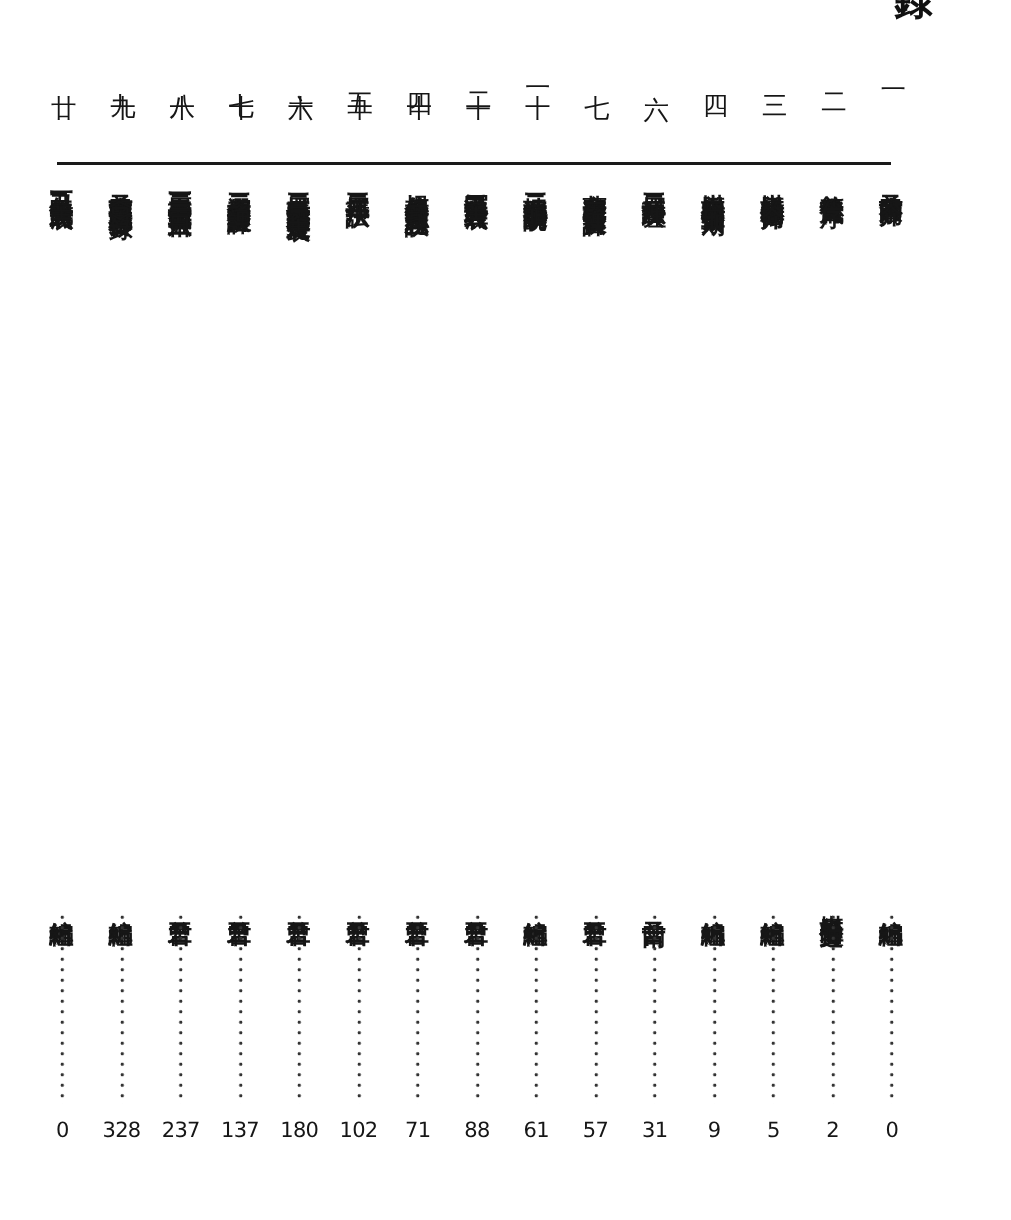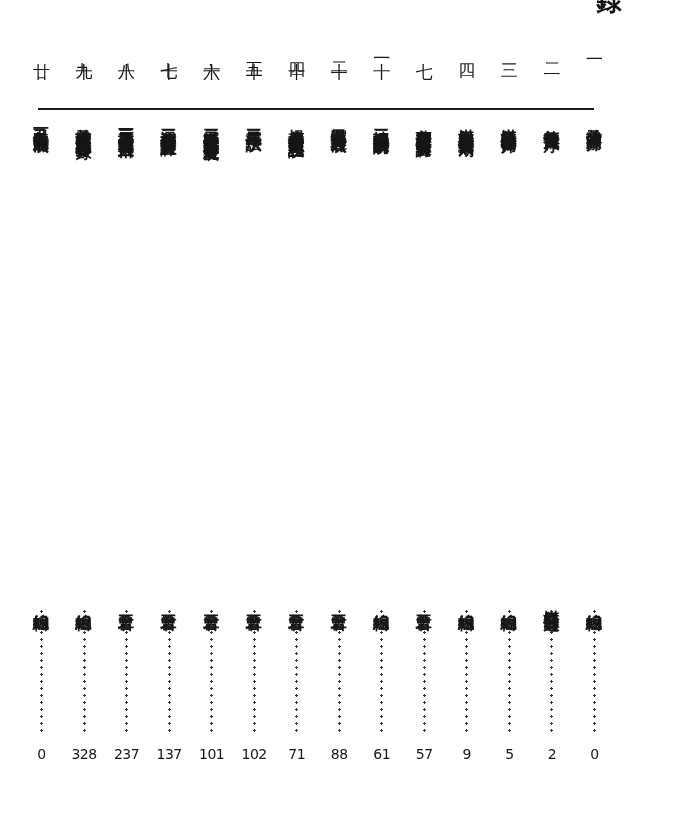--- a/index.html
+++ b/index.html
@@ -75,20 +75,27 @@
       <div class="page">5</div>
     </div>
   <div class="entry">
       <div class="num">四</div>
       <div class="title">堪輿宗師楊曾二仙公祭典日期</div>
       <div class="author">編輯組</div>
       <div class="leader"></div>
       <div class="page">9</div>
     </div>
   <div class="entry">
+      <div class="num">六</div>
+      <div class="title">三元擇日法訣眞理</div>
+      <div class="author">曾子南</div>
+      <div class="leader"></div>
+      <div class="page">31</div>
+    </div>
+  <div class="entry">
       <div class="num">七</div>
       <div class="title">寅葬卯發與吉三煞速發富貴課</div>
       <div class="author">曾王君</div>
       <div class="leader"></div>
       <div class="page">57</div>
     </div>
   <div class="entry">
       <div class="num">十一</div>
       <div class="title">三元地理法寶秘訣的說明</div>
       <div class="author">編輯組</div>
@@ -114,21 +121,21 @@
       <div class="title">三元擇日十二法訣</div>
       <div class="author">曾王君</div>
       <div class="leader"></div>
       <div class="page">102</div>
     </div>
   <div class="entry">
       <div class="num">十六</div>
       <div class="title">三元擇日六十甲子氣運時局排定便覽表</div>
       <div class="author">曾王君</div>
       <div class="leader"></div>
-      <div class="page">101</div>
+      <div class="page">180</div>
     </div>
   <div class="entry">
       <div class="num">十七</div>
       <div class="title">三元選便吉利速發富貴紅課</div>
       <div class="author">曾王君</div>
       <div class="leader"></div>
       <div class="page">137</div>
     </div>
   <div class="entry">
       <div class="num">十八</div>

